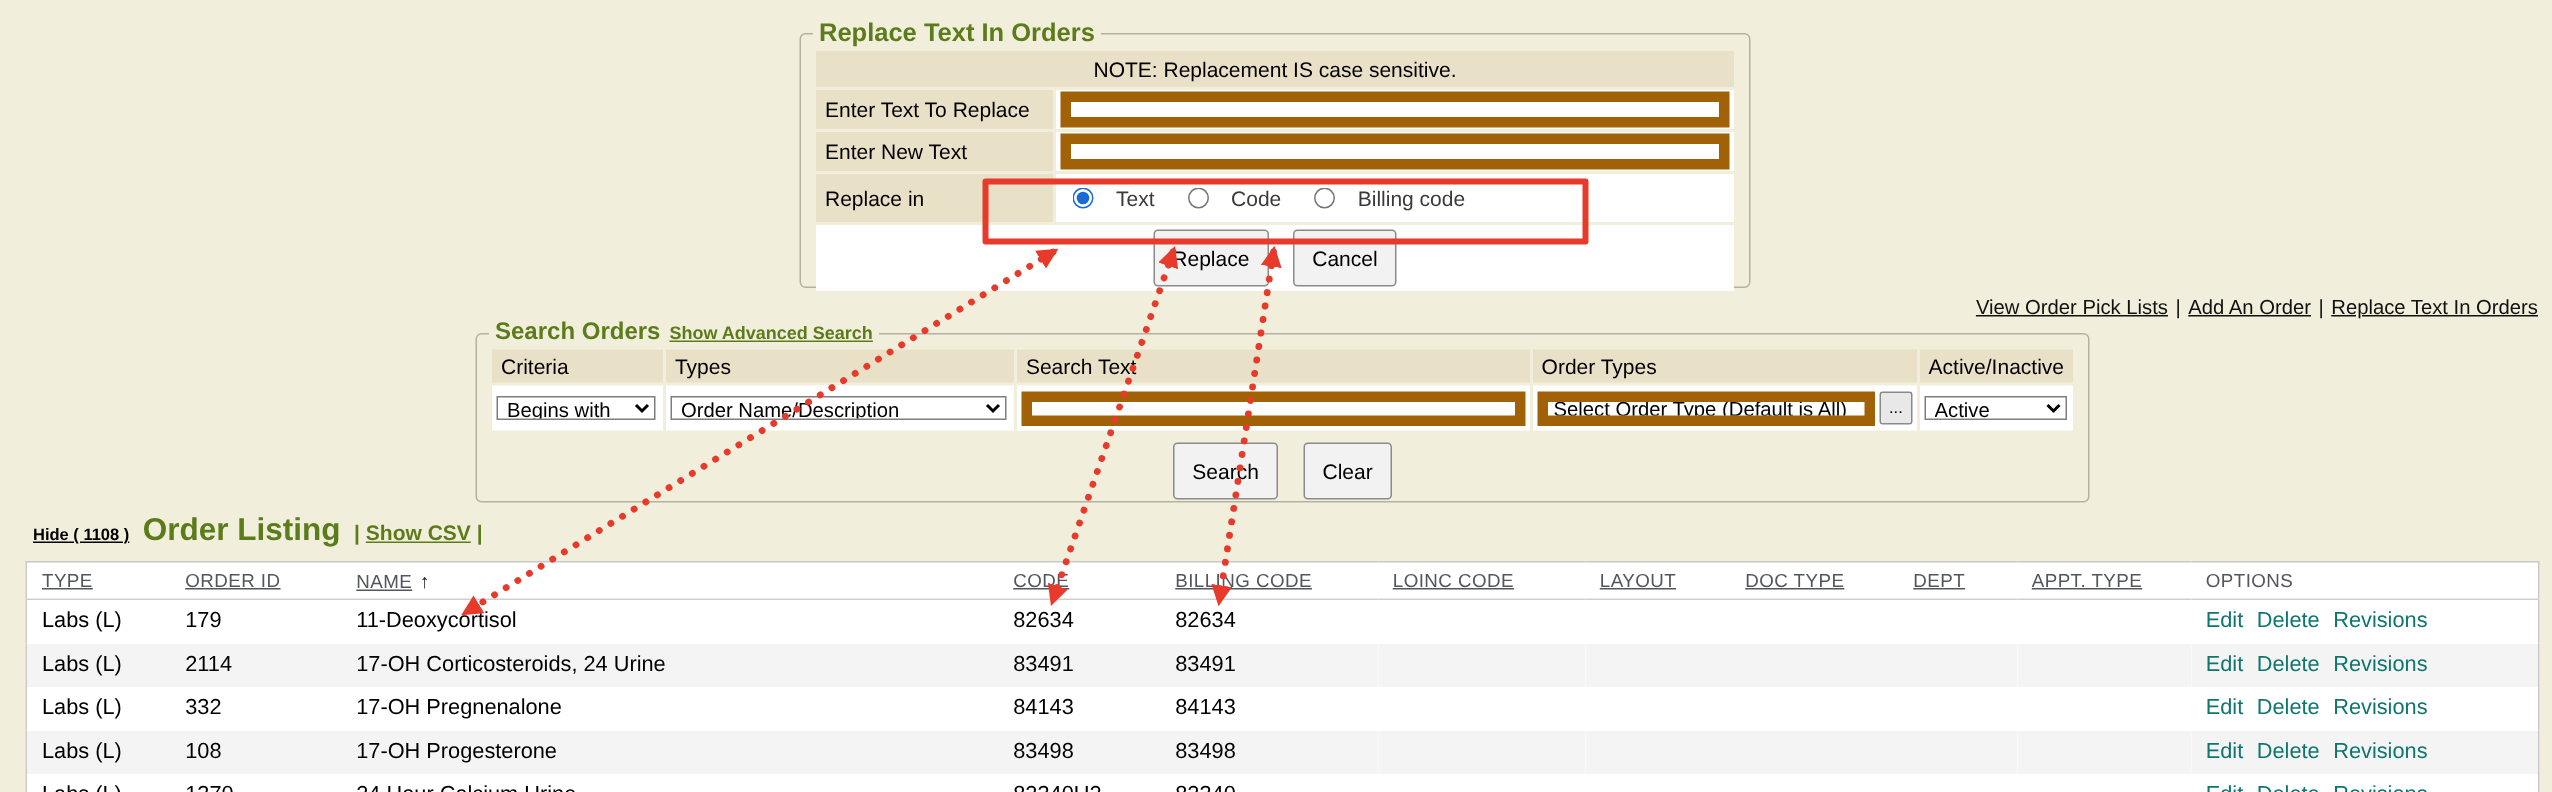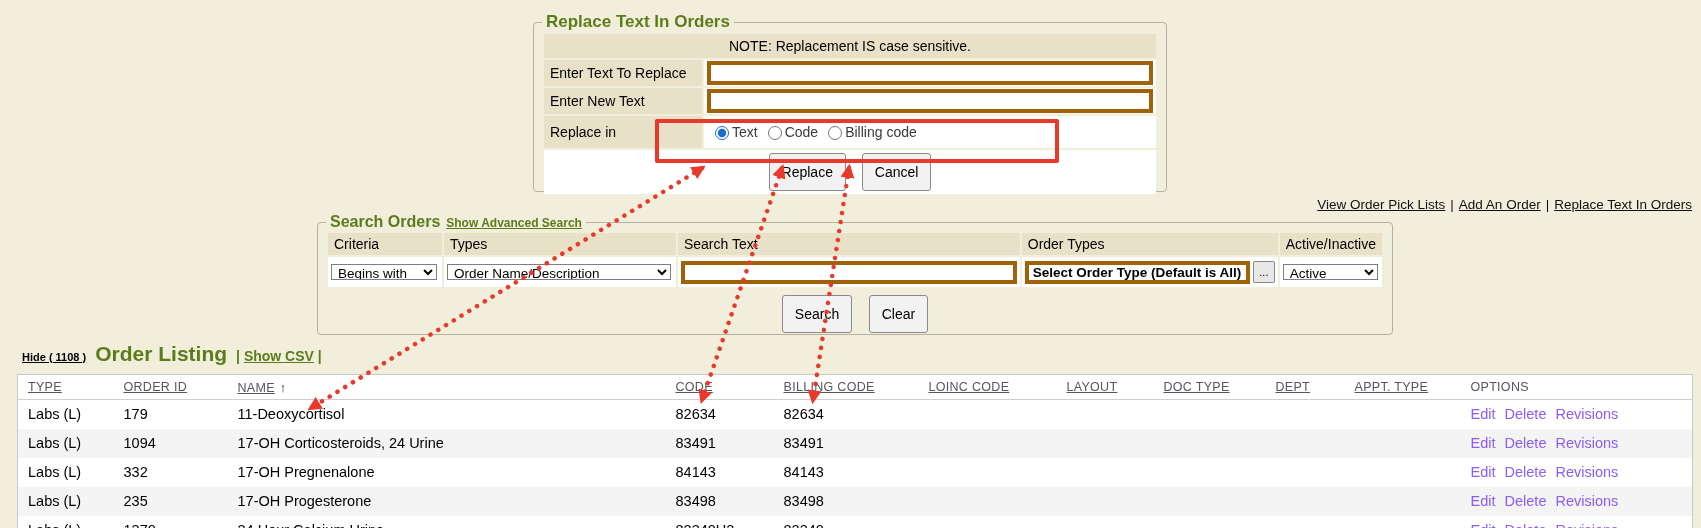--- a/index.html
+++ b/index.html
@@ -25,32 +25,32 @@
   .adv-link { font-size:12px; font-weight:bold; color:#5c7c1b; text-decoration:underline; margin-left:6px; }
 
   table.formgrid { width:100%; border-collapse:separate; border-spacing:2px; }
   .formgrid td { font-size:14px; }
   .cell-beige { background:#e9e1c7; padding:3px 6px; }
   .cell-white { background:#ffffff; padding:1px 3px; }
   .note-row td { text-align:center; height:24px; }
   .head-cell  { text-align:left; height:22px; font-size:14px; }
 
   .txt-input {
-    width:100%; height:24px; border:4px solid #a16207; background:#fff;
-    font-family:inherit; font-size:14px; padding:0 4px;font-weight:bold;
+    width:100%; height:24px; border:7px solid #a16207; background:#fff;
+    font-family:inherit; font-size:14px; padding:0 4px;
   }
   .ui-btn {
     font-family:inherit; font-size:14px; padding:2px 12px; height:38px;
     background:#f2f2f2; border:1px solid #8a8a8a; border-radius:3px; cursor:pointer;
   }
   .btn-row-cell { background:#fff; text-align:center; padding:3px 0; }
   .btn-row-cell button { margin:0 6px; }
 
   .radio-cell { height:32px; }
-  .radio-group { display:flex; align-items:flex-end; padding-left:8px; gap:0; font-size:14px; color:#3a3a3a; }
+  .radio-group { display:flex; align-items:center; padding-left:8px; gap:12px; font-size:14px; color:#3a3a3a; }
   .radio-group label { margin-right:10px; }
   .radio-group input[type=radio] { width:14px; height:14px; accent-color:#1b6ad6; margin:0 3px 0 0; vertical-align:middle; }
 
   select.ui-select {
     height:16px; font-family:inherit; font-size:13.5px; background:#fff;
     border:1px solid #7e7e7e; padding:0 2px;
   }
   .search-controls-cell { height:30px; }
   .ordertype-wrap { display:flex; align-items:center; gap:3px; }
   .dots-btn { width:24px; height:22px; font-size:11px; padding:0; background:#e8e8e8;
@@ -84,21 +84,21 @@
     border-bottom:1px solid #cfcfcf; white-space:nowrap; overflow:hidden;
   }
   #order-table th a.col-link { color:#53565c; text-decoration:underline; }
   #order-table th span.col-plain { color:#53565c; }
   .sort-icon { font-weight:900; font-size:13px; color:#222; margin-left:5px; }
   #order-table td {
     height:29px; padding:0 0 0 10px; font-size:14.5px; color:#000;
     white-space:nowrap; overflow:hidden; vertical-align:middle;
   }
   #order-table tbody tr:nth-child(even) { background:#f4f4f5; }
-  .action-link { color:#8b5cf6; text-decoration:none; margin-right:5px; }
+  .action-link { color:#0f766e; text-decoration:none; margin-right:5px; }
 
   
   #highlight-box {
     position:absolute; left:655px; top:119px; width:404px; height:44px;
     border:4px solid #e73a2a; border-radius:2px; z-index:40; pointer-events:none;
   }
   #arrow-layer { position:absolute; left:0; top:0; z-index:50; pointer-events:none; }
   .red-line { stroke:#e73a2a; stroke-width:4.5; stroke-dasharray:0.1 9; stroke-linecap:round; fill:none; }
 </style>
 </head>
@@ -256,21 +256,21 @@
         <td>82634</td>
         <td></td>
         <td></td>
         <td></td>
         <td></td>
         <td></td>
         <td><a class="action-link">Edit</a> <a class="action-link">Delete</a> <a class="action-link">Revisions</a> </td>
       </tr>
       <tr>
         <td>Labs (L)</td>
-        <td>1094</td>
+        <td>2114</td>
         <td>17-OH Corticosteroids, 24 Urine</td>
         <td>83491</td>
         <td>83491</td>
         <td></td>
         <td></td>
         <td></td>
         <td></td>
         <td></td>
         <td><a class="action-link">Edit</a> <a class="action-link">Delete</a> <a class="action-link">Revisions</a> </td>
       </tr>
@@ -282,21 +282,21 @@
         <td>84143</td>
         <td></td>
         <td></td>
         <td></td>
         <td></td>
         <td></td>
         <td><a class="action-link">Edit</a> <a class="action-link">Delete</a> <a class="action-link">Revisions</a> </td>
       </tr>
       <tr>
         <td>Labs (L)</td>
-        <td>235</td>
+        <td>108</td>
         <td>17-OH Progesterone</td>
         <td>83498</td>
         <td>83498</td>
         <td></td>
         <td></td>
         <td></td>
         <td></td>
         <td></td>
         <td><a class="action-link">Edit</a> <a class="action-link">Delete</a> <a class="action-link">Revisions</a> </td>
       </tr>

